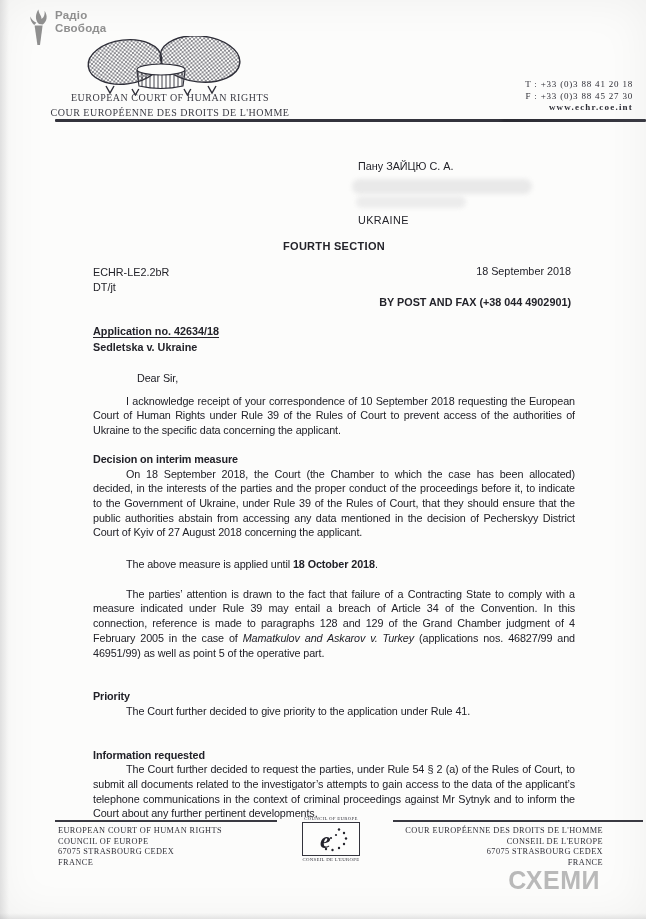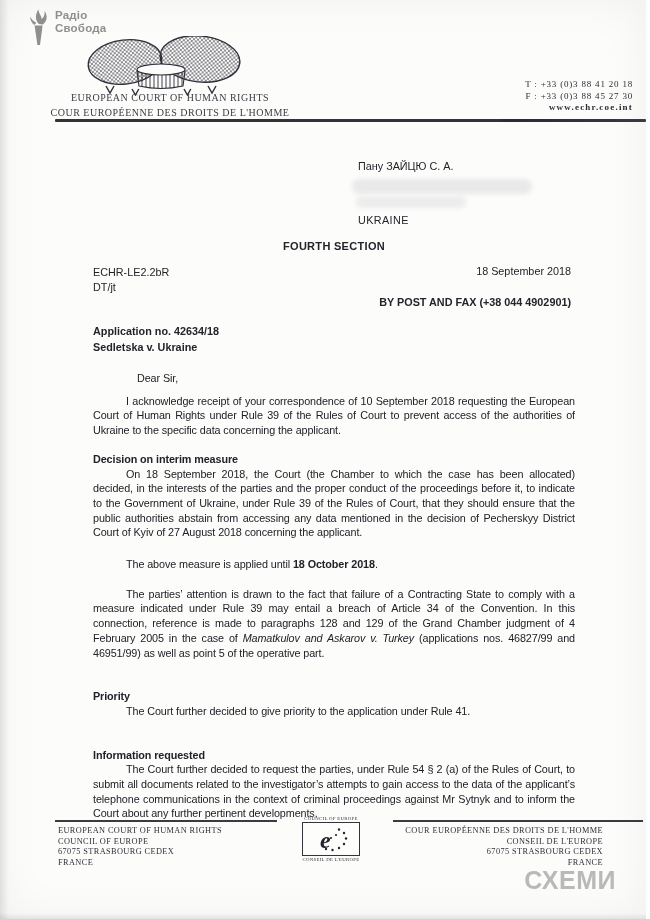--- a/index.html
+++ b/index.html
@@ -41,21 +41,21 @@
   .recipient-country { position:absolute; left:358px; top:214px; font-size:10.8px; letter-spacing:0.4px; }
 
   .section-title { position:absolute; left:93px; width:482px; top:240px; text-align:center;
     font-size:11px; font-weight:bold; letter-spacing:0.3px; }
 
   
   .ref-left { position:absolute; left:93px; top:265px; font-size:10.8px; line-height:15px; }
   .ref-date { position:absolute; right:75px; top:265px; font-size:10.8px; }
   .ref-delivery { position:absolute; right:75px; top:296px; font-size:10.8px; font-weight:bold; }
   .case-block { position:absolute; left:93px; top:324px; font-size:10.8px; font-weight:bold; line-height:15.5px; }
-  .case-block .app-no { text-underline-offset:2px; }
+  .case-block .app-no { text-decoration:underline; text-underline-offset:2px; }
 
   
   .letter { position:absolute; left:93px; top:371px; width:482px;
     font-size:10.8px; letter-spacing:-0.1px; line-height:14.7px;
     text-align:justify; color:#212128; }
   .letter p.ind { text-indent:33px; }
   .letter .salutation { margin-bottom:8px;padding-left:44px; }
   .letter .p1 { margin-bottom:14px; }
   .letter h2 { font-size:10.8px; font-weight:bold; }
   .letter .p3 { margin-top:17px; }
@@ -69,21 +69,21 @@
   .footer-block { position:absolute; top:826px; font-family:"Liberation Serif", serif;
     font-size:8.3px; letter-spacing:0.4px; line-height:10.6px; color:#2f2f38; }
   .footer-left { left:58px; }
   .footer-right { right:43px; text-align:right; }
   .coe { position:absolute; left:300px; top:816px; width:62px; text-align:center; }
   .coe .coe-label { font-family:"Liberation Serif", serif; font-size:4.8px; letter-spacing:0.3px; color:#33333c; }
   .coe .coe-box { border:1.5px solid #33333c; margin:1px 2px; height:34px;
     display:flex; align-items:center; justify-content:center; background:#fdfdfc; }
 
   
-  .stamp-brand { position:absolute; right:30px; top:866px; font-size:25px; font-weight:800;
+  .stamp-brand { position:absolute; right:46px; top:866px; font-size:25px; font-weight:800;
     letter-spacing:0.5px; color:#b9b9b9; }
   .stamp-tagline { position:absolute; right:30px; top:893px; font-size:7.3px;
     letter-spacing:2.2px; color:#c1c1c1;margin-top:36px; }
   .stamp-label { position:absolute; right:16px; top:900px; font-size:11.5px; font-weight:bold;
     color:#141414; text-shadow:0 0 1px rgba(255,255,255,0.9); letter-spacing:0.2px;margin-top:24px; }
 </style>
 </head>
 <body>
 
 <div class="page">

